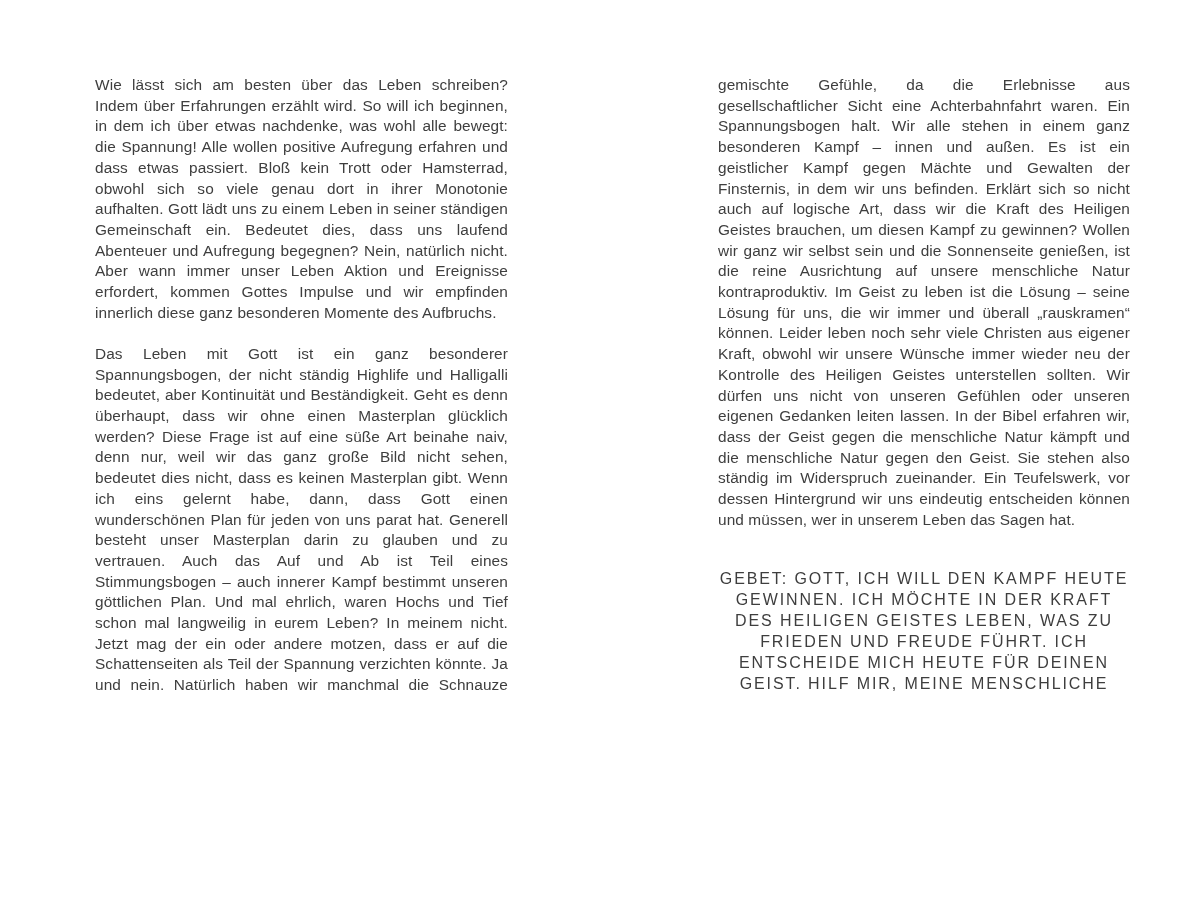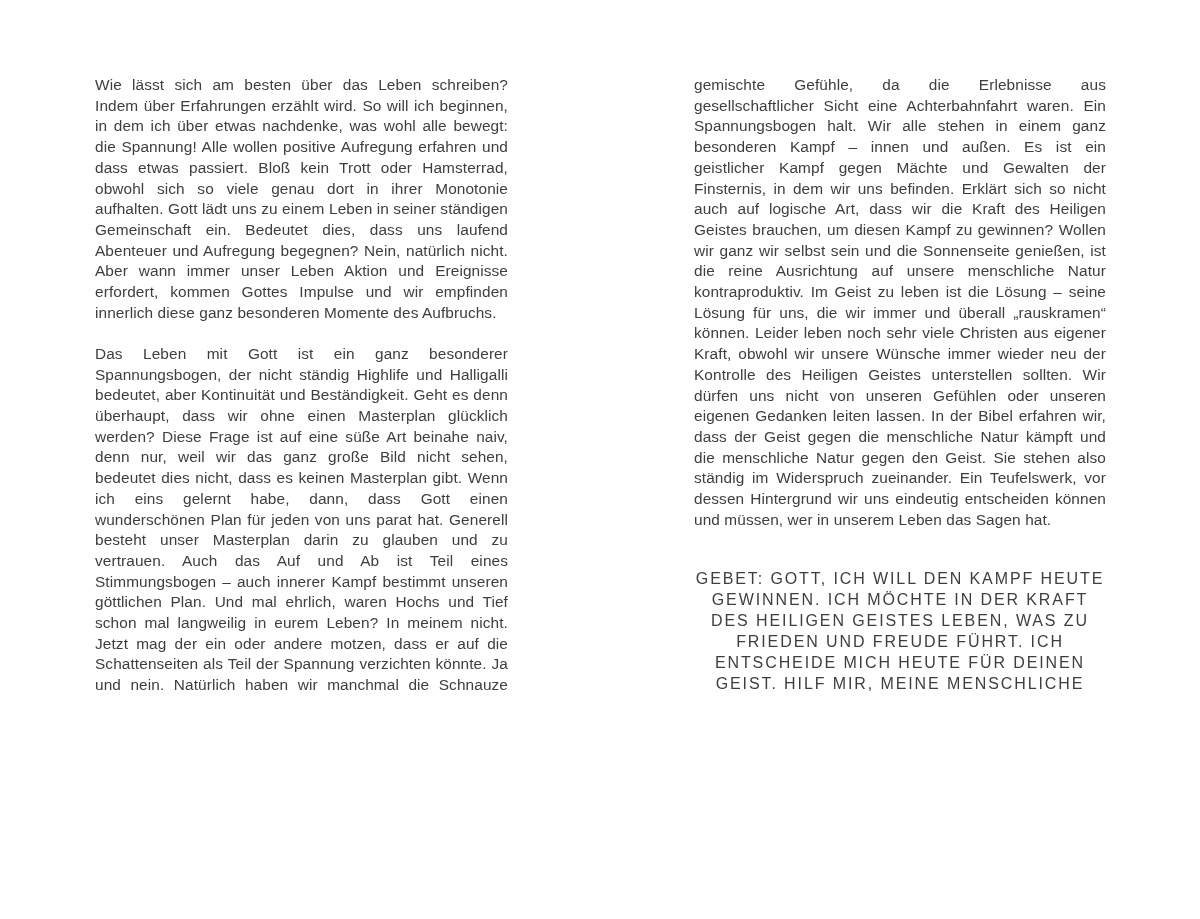--- a/index.html
+++ b/index.html
@@ -14,21 +14,21 @@
     background: #ffffff;
     font-family: "Liberation Sans", sans-serif;
     color: #3e3e3e;
     overflow: hidden;
   }
   .page {
     position: absolute;
     top: 75px;
   }
   .page-left  { left: 95px;  width: 413px; }
-  .page-right { left: 694px; width: 412px; }
+  .page-right { left: 718px; width: 412px; }
   .body-par {
     margin: 0 0 20.5px 0;
     font-size: 15.4px;
     line-height: 20.7px;
     text-align: justify;
     letter-spacing: 0.1px;
     color: #3e3e3e;
     font-weight: 400;
   }
   .body-par:last-child { margin-bottom: 6px; }

